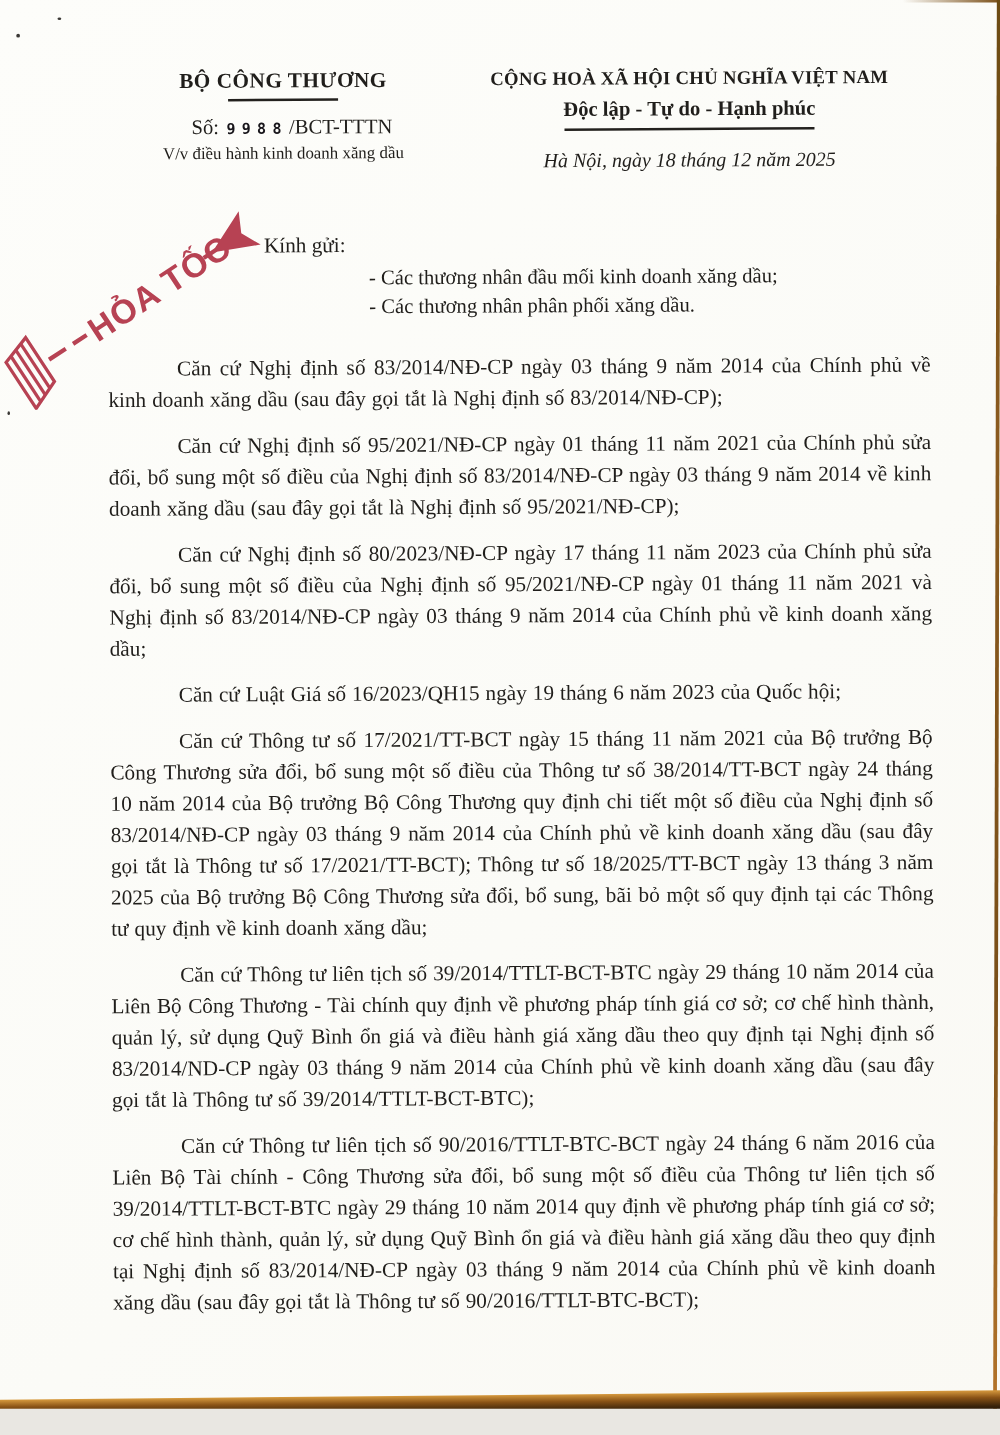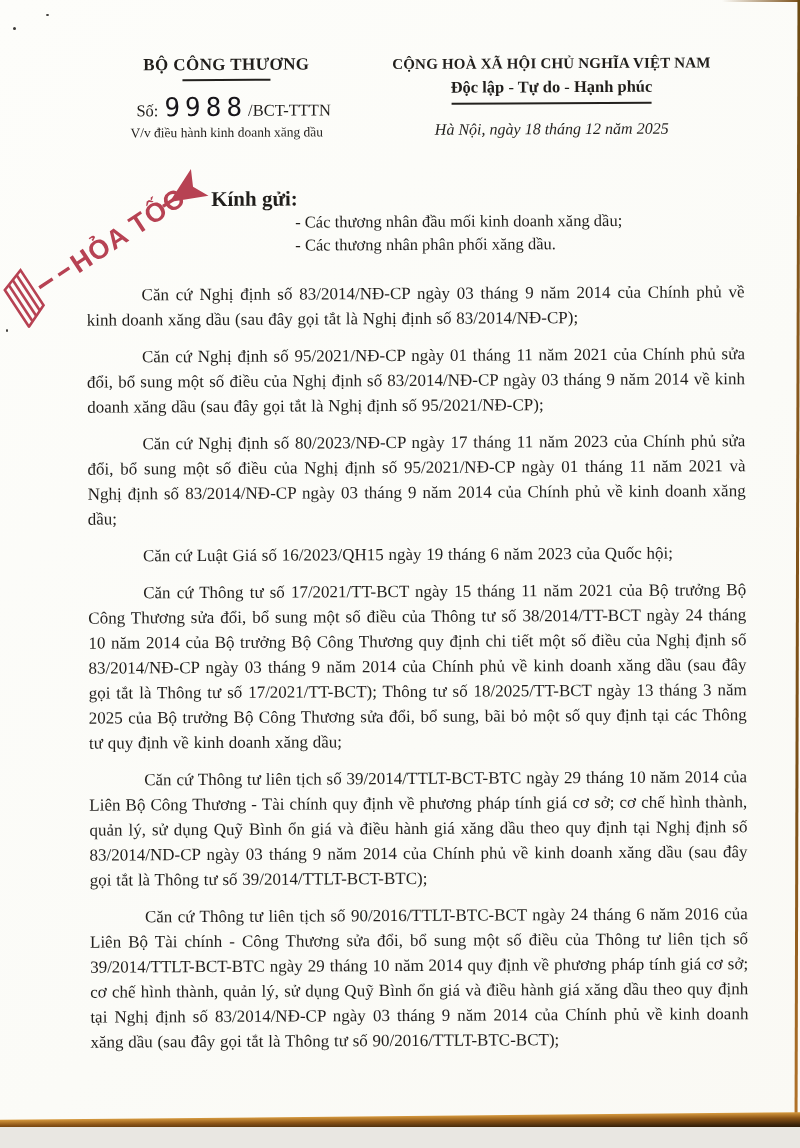--- a/index.html
+++ b/index.html
@@ -11,36 +11,36 @@
     color:#201e1b;
   }
   .scan-rotate{position:absolute;inset:0;transform:rotate(-0.3deg);transform-origin:50% 50%;}
 
   
   .hdr-left{position:absolute;left:103px;top:54px;width:252px;text-align:center;}
   .issuer{font-weight:bold;font-size:17px;letter-spacing:0.4px;}
   .issuer-underline{width:88px;height:2px;background:#23211e;margin:4px auto 0;}
   .doc-number{margin-top:11px;font-size:16.5px;white-space:nowrap;padding-left:14px;}
   .stamp-digits{
-    font-family:"DejaVu Sans Mono",monospace;font-weight:normal;font-size:26px;
+    font-family:"DejaVu Sans Mono",monospace;font-weight:bold;font-size:12px;
     letter-spacing:5px;padding:0 1px 0 6px;color:#17151a;
   }
   .doc-subject{font-size:13.5px;margin-top:3px;white-space:nowrap;}
 
   .hdr-right{position:absolute;left:366px;top:56px;width:376px;text-align:center;}
   .nat-title{font-weight:bold;font-size:15px;letter-spacing:0.2px;white-space:nowrap;}
   .nat-motto{font-weight:bold;font-size:16.5px;margin-top:5px;}
   .motto-underline{width:200px;height:2px;background:#23211e;margin:5px auto 0;}
   .place-date{font-style:italic;font-size:16px;margin-top:16px;}
 
   
   .stamp-wrap{position:absolute;left:-12px;top:158px;width:244px;height:168px;opacity:0.93;}
 
   
-  .salutation{position:absolute;left:213px;top:186px;font-size:21px;font-weight:bold;}
+  .salutation{position:absolute;left:213px;top:186px;font-size:17px;}
   .recipients{position:absolute;left:297px;top:211px;font-size:16.5px;line-height:22.5px;white-space:nowrap;}
 
   
   .body-text{
     position:absolute;left:88px;top:281px;width:658px;
     font-size:17px;line-height:25px;text-align:justify;word-spacing:0.5px;
   }
   .body-text p{margin:0 0 12px 0;text-indent:55px;}
 
   

